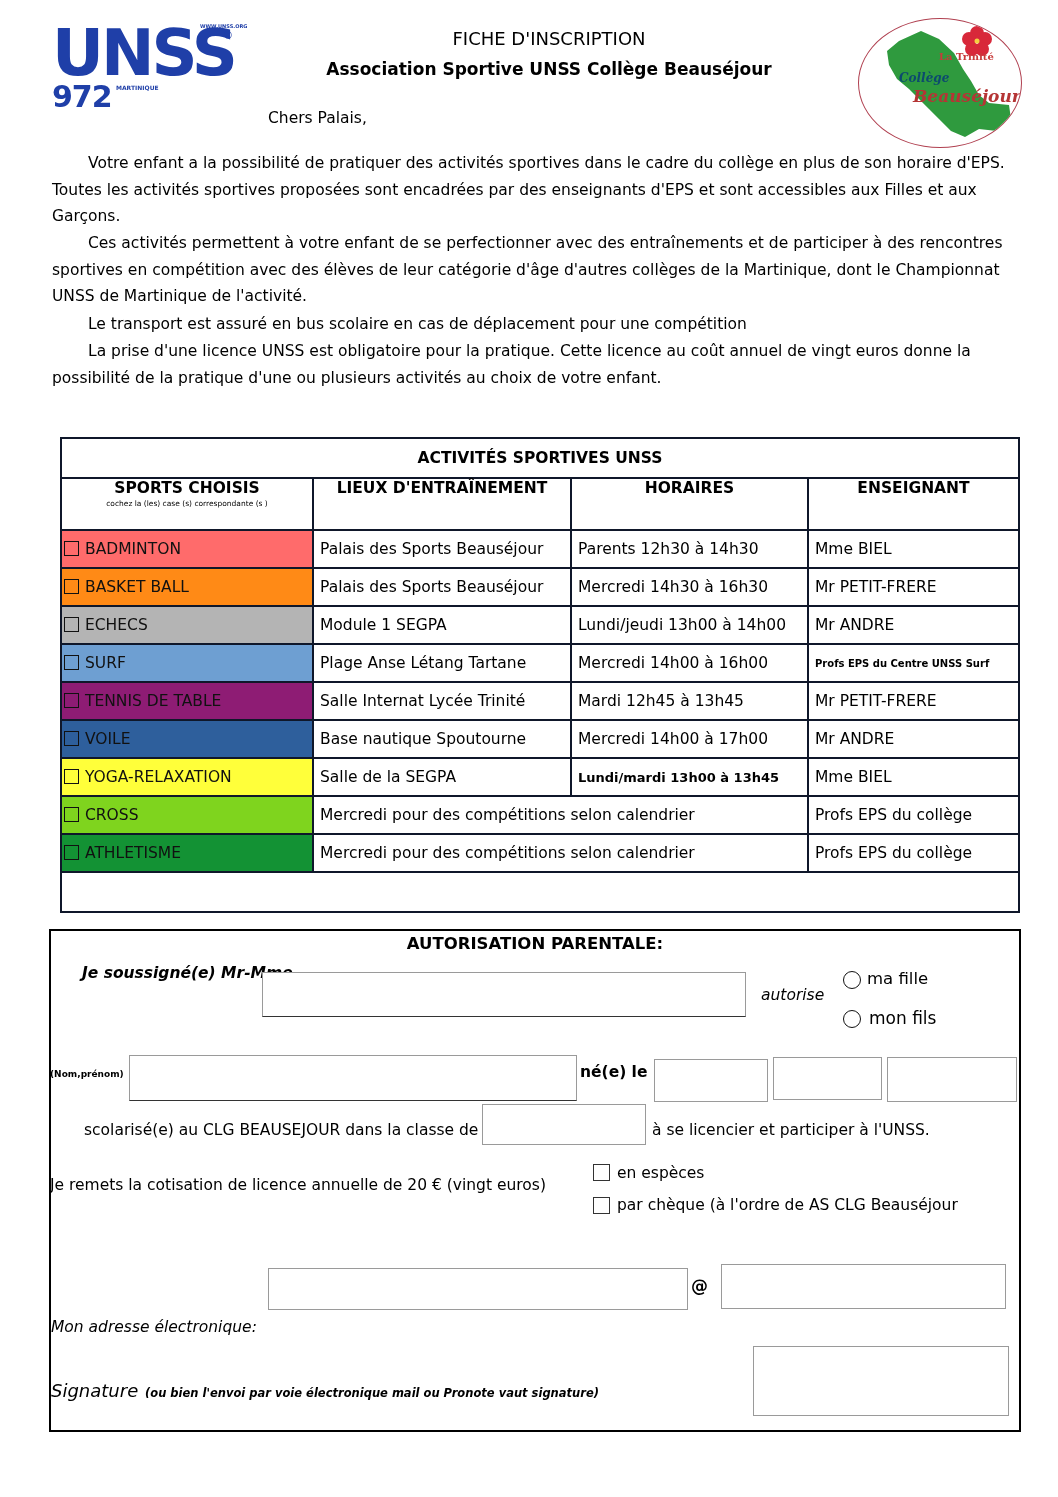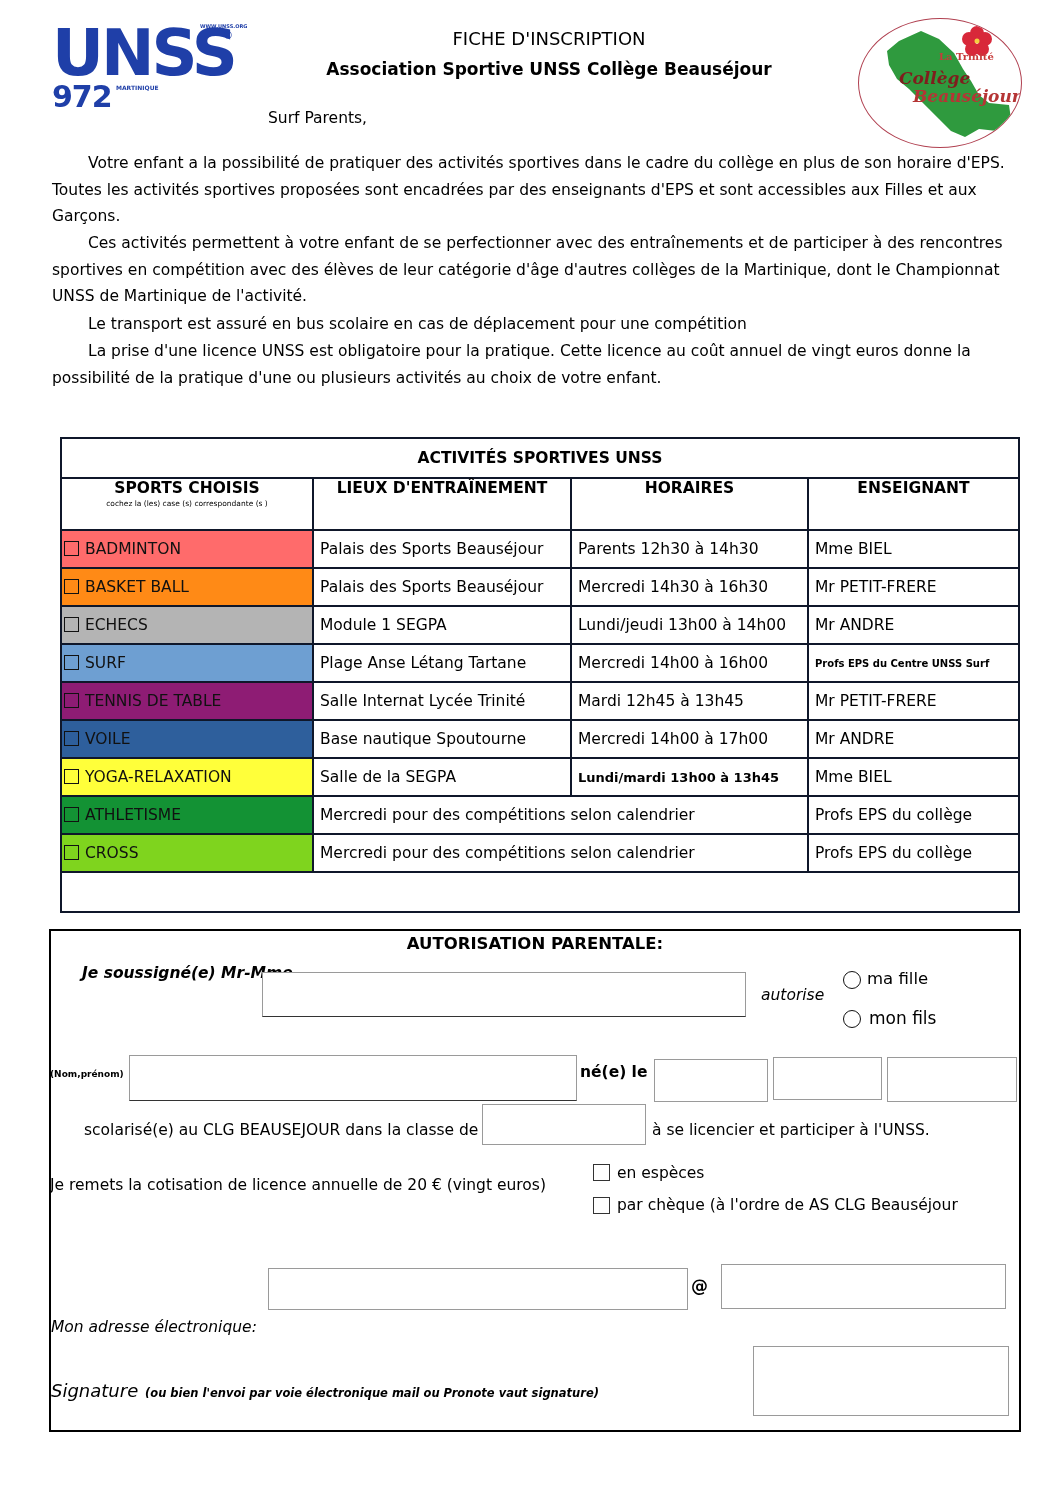--- a/index.html
+++ b/index.html
@@ -10,21 +10,21 @@
   .unss-logo { left: 52px; top: 22px; width: 180px; height: 92px; }
   .unss-main { position: absolute; left: 0; top: 0; font-family: "DejaVu Sans", sans-serif; font-weight: bold; font-size: 64px; letter-spacing: -3px; color: #1f3fa8; line-height: 62px; }
   .unss-url { position: absolute; left: 148px; top: 1px; font-size: 5px; color: #1f3fa8; font-weight: bold; }
   .unss-reg { position: absolute; left: 171px; top: 8px; font-size: 10px; color: #1f3fa8; }
   .unss-972 { position: absolute; left: 0; top: 58px; font-weight: bold; font-size: 30px; color: #1f3fa8; letter-spacing: -1px; line-height: 34px; }
   .unss-mart { position: absolute; left: 64px; top: 62px; font-size: 6px; color: #1f3fa8; font-weight: bold; }
 
   .college-logo { left: 858px; top: 18px; width: 162px; height: 128px; border: 1.5px solid #b04050; border-radius: 50%; overflow: hidden; }
   .college-logo svg { position: absolute; left: 0; top: 0; }
   .clg-latrinite { position: absolute; left: 80px; top: 32px; font-family: "DejaVu Serif", serif; font-weight: bold; font-size: 10px; color: #c83a3a; }
-  .clg-name { position: absolute; left: 40px; top: 50px; font-family: "DejaVu Serif", serif; font-style: italic; font-weight: bold; font-size: 17px; color: #7f1d1d; line-height: 18px; }
+  .clg-name { position: absolute; left: 40px; top: 50px; font-family: "DejaVu Serif", serif; font-style: italic; font-weight: bold; font-size: 12px; color: #0c4a6e; line-height: 18px; }
   .clg-name2 { position: absolute; left: 54px; top: 68px; font-family: "DejaVu Serif", serif; font-style: italic; font-weight: bold; font-size: 17px; color: #b53535; line-height: 18px; }
 
   .doc-title { left: 0; width: 1098px; top: 28px; text-align: center; font-size: 18px; line-height: 22px; }
   .doc-subtitle { left: 0; width: 1098px; top: 58px; text-align: center; font-size: 17px; font-weight: bold; line-height: 22px; }
   .greeting { left: 268px; top: 109px; font-size: 15.5px; }
 
   .para { left: 52px; width: 972px; font-size: 15.5px; line-height: 26.5px; }
   .para .indent { display: inline-block; width: 36px; }
 
   
@@ -73,21 +73,21 @@
       <circle cx="-5" cy="8" r="7" fill="#d8283a"></circle>
       <circle cx="-8" cy="-2" r="7" fill="#d8283a"></circle>
       <circle cx="0" cy="0" r="2.5" fill="#f5d040"></circle>
     </g>
   </svg>
   <div class="clg-latrinite">La Trinité</div>
   <div class="clg-name">Collège</div>
   <div class="clg-name2">Beauséjour</div>
 </div>
 
-<div class="abs greeting">Surf Parents,</div>
+<div class="abs greeting">Chers Palais,</div>
 
 <div class="abs para" style="top:150px;"><span class="indent"></span><span>Votre enfant a la possibilité de pratiquer des activités sportives dans le cadre du collège en plus de son horaire d'EPS. Toutes les activités sportives proposées sont encadrées par des enseignants d'EPS et sont accessibles aux Filles et aux Garçons.</span></div>
 <div class="abs para" style="top:230px;"><span class="indent"></span><span>Ces activités permettent à votre enfant de se perfectionner avec des entraînements et de participer à des rencontres sportives en compétition avec des élèves de leur catégorie d'âge d'autres collèges de la Martinique, dont le Championnat UNSS de Martinique de l'activité.</span></div>
 <div class="abs para" style="top:311px;"><span class="indent"></span><span>Le transport est assuré en bus scolaire en cas de déplacement pour une compétition</span></div>
 <div class="abs para" style="top:338px;"><span class="indent"></span><span>La prise d'une licence UNSS est obligatoire pour la pratique. Cette licence au coût annuel de vingt euros donne la possibilité de la pratique d'une ou plusieurs activités au choix de votre enfant.</span></div>
 
 <table class="activities">
   <colgroup>
     <col style="width:252px">
       <col style="width:258px">
@@ -141,26 +141,26 @@
     <td>Mercredi 14h00 à 17h00</td>
     <td>Mr ANDRE</td>
   </tr>
   <tr class="sport-row">
     <td class="sport-cell" style="background:#ffff3a;"><span class="chk"></span><span>YOGA-RELAXATION</span></td>
     <td>Salle de la SEGPA</td>
     <td class="small-time">Lundi/mardi 13h00 à 13h45</td>
     <td>Mme BIEL</td>
   </tr>
   <tr class="sport-row">
-    <td class="sport-cell" style="background:#139234;"><span class="chk"></span><span>ATHLETISME</span></td>
+    <td class="sport-cell" style="background:#7fd41e;"><span class="chk"></span><span>CROSS</span></td>
     <td colspan="2">Mercredi pour des compétitions selon calendrier</td>
     <td>Profs EPS du collège</td>
   </tr>
   <tr class="sport-row">
-    <td class="sport-cell" style="background:#7fd41e;"><span class="chk"></span><span>CROSS</span></td>
+    <td class="sport-cell" style="background:#139234;"><span class="chk"></span><span>ATHLETISME</span></td>
     <td colspan="2">Mercredi pour des compétitions selon calendrier</td>
     <td>Profs EPS du collège</td>
   </tr>
   <tr class="empty-row">
     <td colspan="4"></td>
   </tr>
 </tbody>
   </table>
 
 <div class="abs auth-box"></div>

